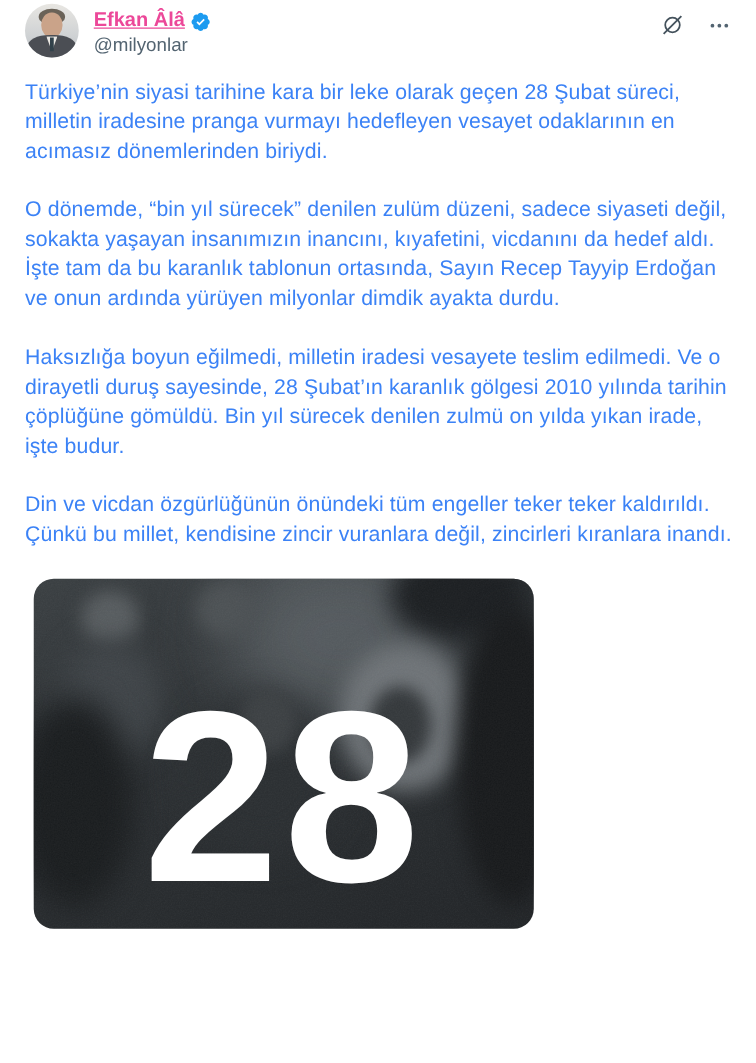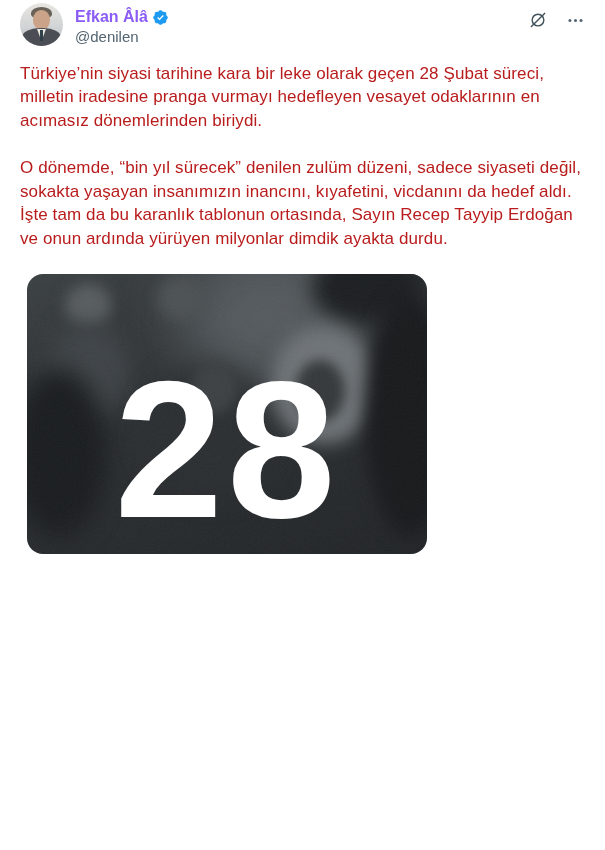--- a/index.html
+++ b/index.html
@@ -35,34 +35,34 @@
   .avatar .shirt {
     position: absolute; left: 17px; top: 26px; width: 9px; height: 12px;
     background: #e9e7e2; clip-path: polygon(0 0, 100% 0, 50% 100%);
   }
   .avatar .tie {
     position: absolute; left: 20px; top: 27px; width: 3px; height: 11px;
     background: #31414a;
   }
   .name-block { margin-left: 12px; padding-top: 4px; line-height: 1.25; }
   .name-row { display: flex; align-items: center; gap: 4px; }
-  .display-name { font-size: 16px; font-weight: 700; color: #8b5cf6; cursor: pointer; }
+  .display-name { font-size: 16px; font-weight: 700; color: #ec4899; cursor: pointer; text-decoration: underline; }
   .verified { width: 17px; height: 17px; display: inline-block; }
   .handle { font-size: 15px; color: #536471; margin-top: 1px; cursor: pointer; }
 
   .header-actions { margin-left: auto; display: flex; align-items: center; gap: 14px; padding-top: 5px; }
   .icon-btn { background: none; border: none; cursor: pointer; padding: 2px; display: flex; align-items: center; }
 
   
   .body-text { margin-top: 15px; }
   .body-text p {
     font-size: 17px;
     line-height: 23.5px;
     letter-spacing: 0.1px;
-    color: #b91c1c;
+    color: #3b82f6;
     margin: 0 0 24px 0;
     max-width: 566px;
   }
 
   
   .media {
     position: relative;
     margin: 10px 0 0 7px;
     width: 400px; height: 280px;
     border-radius: 16px;
@@ -110,21 +110,21 @@
     <div class="name-block">
       <div class="name-row">
         <span class="display-name">Efkan Âlâ</span>
         <span class="verified">
           <svg viewBox="0 0 24 24" width="17" height="17" aria-hidden="true">
             <path fill="#1d9bf0" d="M22.25 12c0-1.43-.88-2.67-2.19-3.34.46-1.39.2-2.9-.81-3.91s-2.52-1.27-3.91-.81c-.66-1.31-1.91-2.19-3.34-2.19s-2.67.88-3.33 2.19c-1.4-.46-2.91-.2-3.92.81s-1.26 2.52-.8 3.91c-1.31.67-2.2 1.91-2.2 3.34s.89 2.67 2.2 3.34c-.46 1.39-.21 2.9.8 3.91s2.52 1.26 3.91.81c.67 1.31 1.91 2.19 3.34 2.19s2.68-.88 3.34-2.19c1.39.45 2.9.2 3.91-.81s1.27-2.52.81-3.91c1.31-.67 2.19-1.91 2.19-3.34z"></path>
             <path fill="#ffffff" d="M10.6 16.05l-3.3-3.3 1.4-1.4 1.9 1.9 4.7-4.7 1.4 1.4-6.1 6.1z"></path>
           </svg>
         </span>
       </div>
-      <div class="handle">@denilen</div>
+      <div class="handle">@milyonlar</div>
     </div>
     <div class="header-actions">
       <button class="icon-btn" aria-label="Grok">
         <svg viewBox="0 0 24 24" width="20" height="20" aria-hidden="true">
           <circle cx="12" cy="12" r="7" fill="none" stroke="#44525c" stroke-width="1.7"></circle>
           <line x1="3.5" y1="20.5" x2="20.5" y2="3.5" stroke="#44525c" stroke-width="1.7"></line>
         </svg>
       </button>
       <button class="icon-btn" aria-label="More">
         <svg viewBox="0 0 24 24" width="19" height="19" aria-hidden="true">
@@ -132,20 +132,22 @@
           <circle cx="12" cy="12" r="1.9" fill="#536471"></circle>
           <circle cx="19" cy="12" r="1.9" fill="#536471"></circle>
         </svg>
       </button>
     </div>
   </div>
 
   <div class="body-text">
     <p>Türkiye’nin siyasi tarihine kara bir leke olarak geçen 28 Şubat süreci, milletin iradesine pranga vurmayı hedefleyen vesayet odaklarının en acımasız dönemlerinden biriydi.</p>
     <p>O dönemde, “bin yıl sürecek” denilen zulüm düzeni, sadece siyaseti değil, sokakta yaşayan insanımızın inancını, kıyafetini, vicdanını da hedef aldı. İşte tam da bu karanlık tablonun ortasında, Sayın Recep Tayyip Erdoğan ve onun ardında yürüyen milyonlar dimdik ayakta durdu.</p>
+    <p>Haksızlığa boyun eğilmedi, milletin iradesi vesayete teslim edilmedi. Ve o dirayetli duruş sayesinde, 28 Şubat’ın karanlık gölgesi 2010 yılında tarihin çöplüğüne gömüldü. Bin yıl sürecek denilen zulmü on yılda yıkan irade, işte budur.</p>
+    <p>Din ve vicdan özgürlüğünün önündeki tüm engeller teker teker kaldırıldı. Çünkü bu millet, kendisine zincir vuranlara değil, zincirleri kıranlara inandı.</p>
   </div>
 
   <div class="media">
     <div class="blob b-smoke"></div>
     <div class="blob b-topright"></div>
     <div class="blob b-hat-left"></div>
     <div class="blob b-body-left"></div>
     <div class="blob b-head2"></div>
     <div class="blob b-dark-bl"></div>
     <div class="blob b-center-dk"></div>

